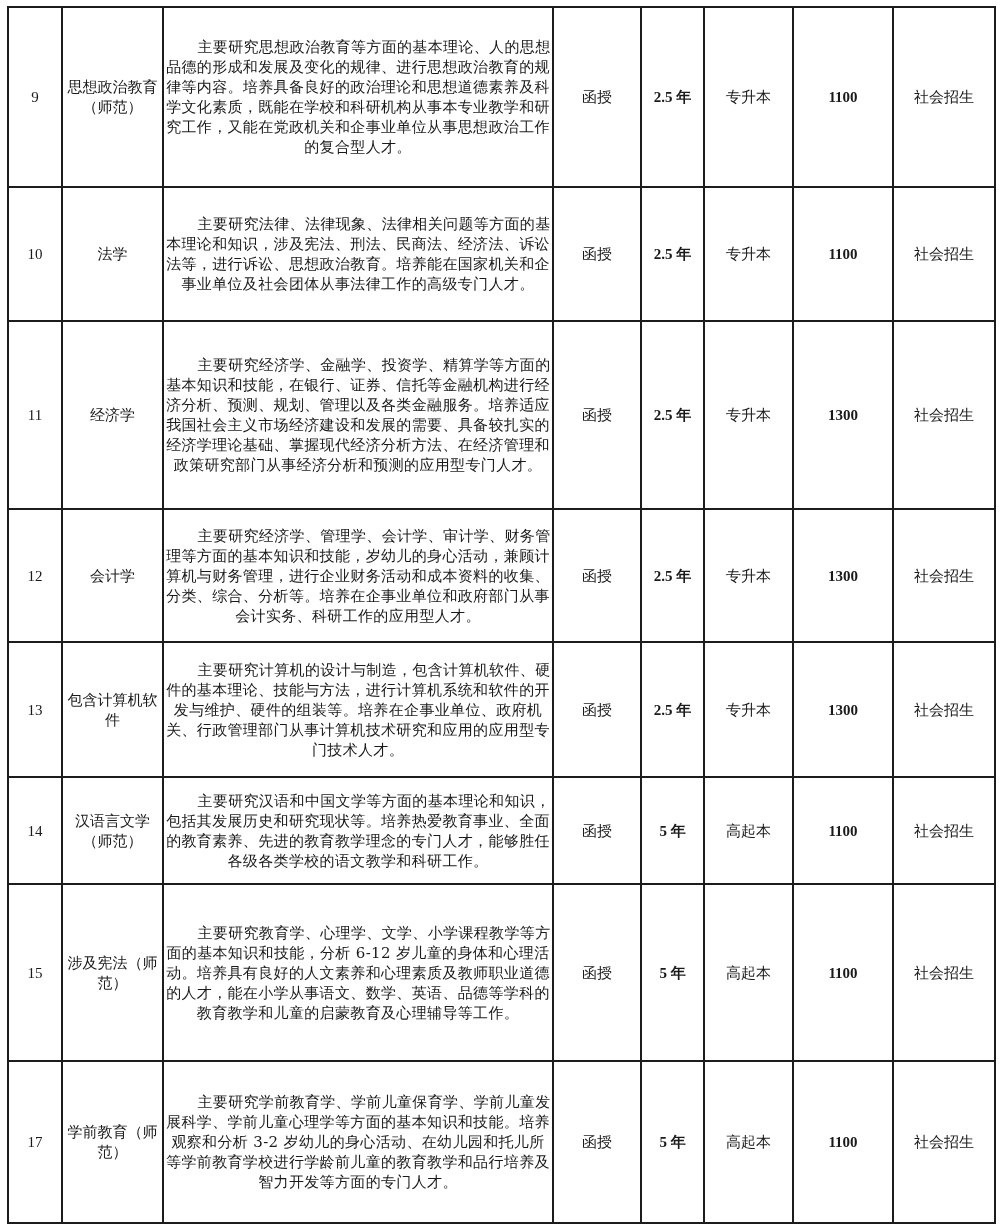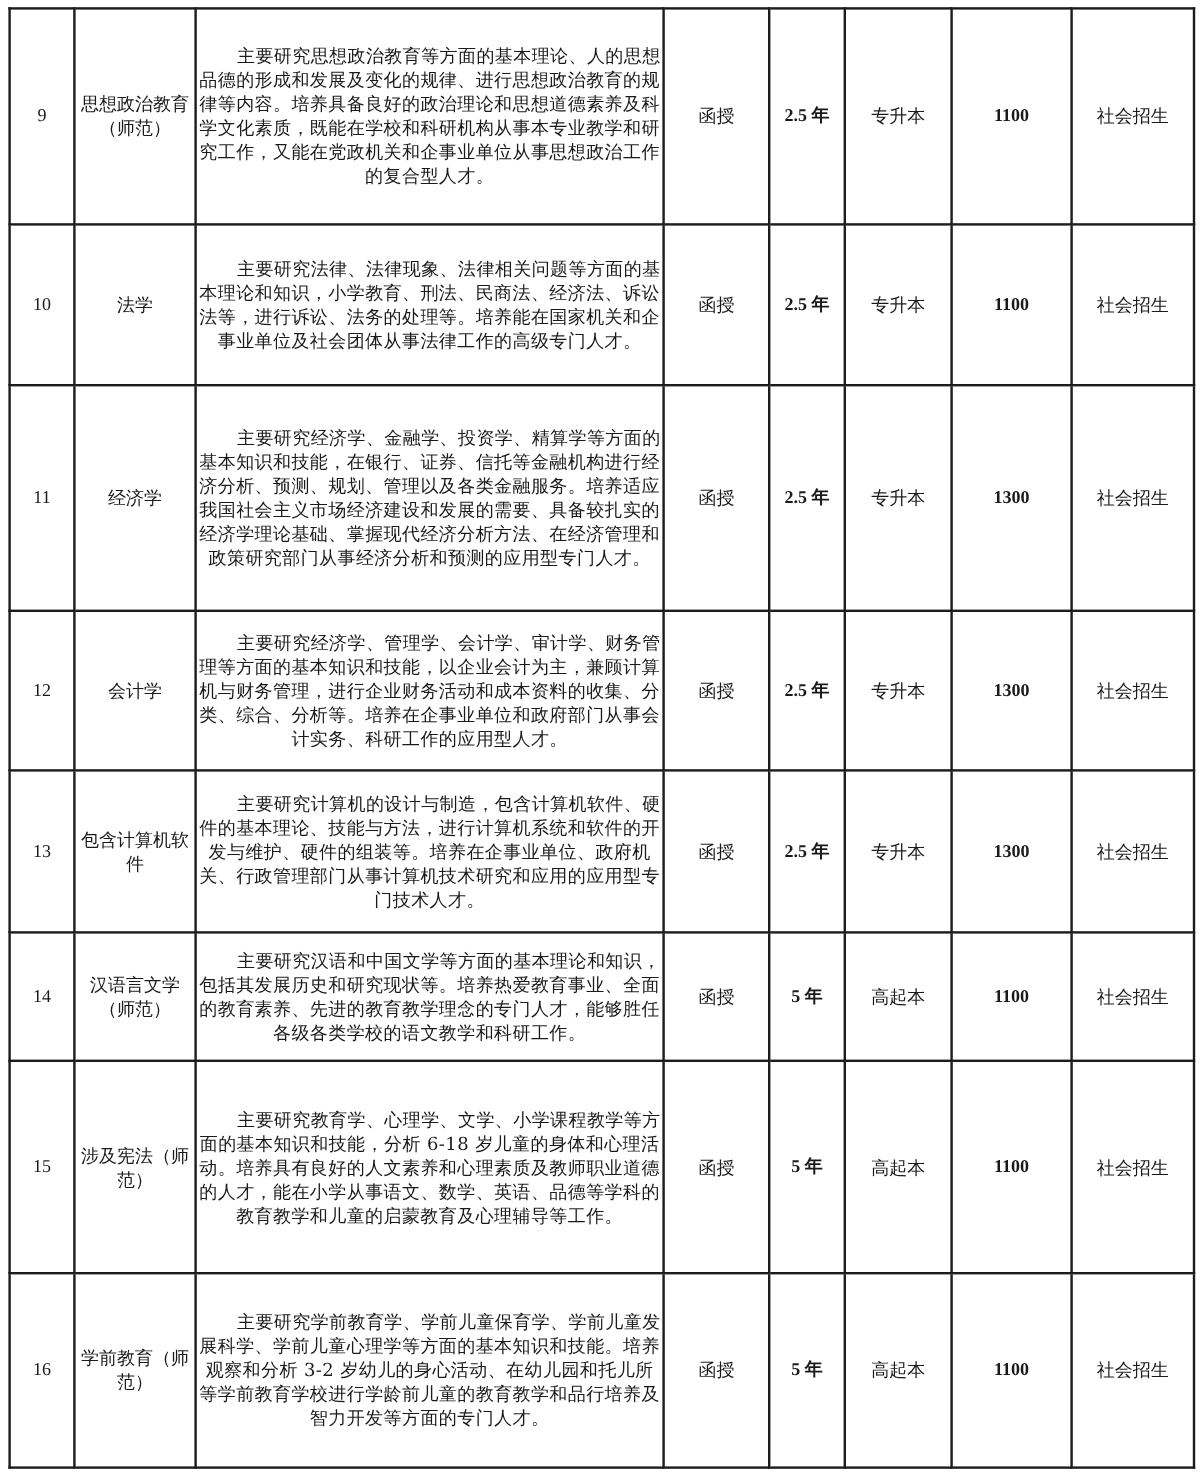--- a/index.html
+++ b/index.html
@@ -64,41 +64,41 @@
       <td class="c-desc"><span class="indent"></span><span>主要研究思想政治教育等方面的基本理论、人的思想品德的形成和发展及变化的规律、进行思想政治教育的规律等内容。培养具备良好的政治理论和思想道德素养及科学文化素质，既能在学校和科研机构从事本专业教学和研究工作，又能在党政机关和企事业单位从事思想政治工作的复合型人才。</span></td>
       <td>函授</td>
       <td class="c-num">2.5 年</td>
       <td>专升本</td>
       <td class="c-num">1100</td>
       <td>社会招生</td>
     </tr>
     <tr style="height:134px">
       <td class="c-no">10</td>
       <td class="c-name">法学</td>
-      <td class="c-desc"><span class="indent"></span><span>主要研究法律、法律现象、法律相关问题等方面的基本理论和知识，小学教育、刑法、民商法、经济法、诉讼法等，进行诉讼、法务的处理等。培养能在国家机关和企事业单位及社会团体从事法律工作的高级专门人才。</span></td>
+      <td class="c-desc"><span class="indent"></span><span>主要研究法律、法律现象、法律相关问题等方面的基本理论和知识，涉及宪法、刑法、民商法、经济法、诉讼法等，进行诉讼、思想政治教育。培养能在国家机关和企事业单位及社会团体从事法律工作的高级专门人才。</span></td>
       <td>函授</td>
       <td class="c-num">2.5 年</td>
       <td>专升本</td>
       <td class="c-num">1100</td>
       <td>社会招生</td>
     </tr>
     <tr style="height:188px">
       <td class="c-no">11</td>
       <td class="c-name">经济学</td>
       <td class="c-desc"><span class="indent"></span><span>主要研究经济学、金融学、投资学、精算学等方面的基本知识和技能，在银行、证券、信托等金融机构进行经济分析、预测、规划、管理以及各类金融服务。培养适应我国社会主义市场经济建设和发展的需要、具备较扎实的经济学理论基础、掌握现代经济分析方法、在经济管理和政策研究部门从事经济分析和预测的应用型专门人才。</span></td>
       <td>函授</td>
       <td class="c-num">2.5 年</td>
       <td>专升本</td>
       <td class="c-num">1300</td>
       <td>社会招生</td>
     </tr>
     <tr style="height:133px">
       <td class="c-no">12</td>
       <td class="c-name">会计学</td>
-      <td class="c-desc"><span class="indent"></span><span>主要研究经济学、管理学、会计学、审计学、财务管理等方面的基本知识和技能，以企业会计为主，兼顾计算机与财务管理，进行企业财务活动和成本资料的收集、分类、综合、分析等。培养在企事业单位和政府部门从事会计实务、科研工作的应用型人才。</span></td>
+      <td class="c-desc"><span class="indent"></span><span>主要研究经济学、管理学、会计学、审计学、财务管理等方面的基本知识和技能，岁幼儿的身心活动，兼顾计算机与财务管理，进行企业财务活动和成本资料的收集、分类、综合、分析等。培养在企事业单位和政府部门从事会计实务、科研工作的应用型人才。</span></td>
       <td>函授</td>
       <td class="c-num">2.5 年</td>
       <td>专升本</td>
       <td class="c-num">1300</td>
       <td>社会招生</td>
     </tr>
     <tr style="height:135px">
       <td class="c-no">13</td>
       <td class="c-name">包含计算机软件</td>
       <td class="c-desc"><span class="indent"></span><span>主要研究计算机的设计与制造，包含计算机软件、硬件的基本理论、技能与方法，进行计算机系统和软件的开发与维护、硬件的组装等。培养在企事业单位、政府机关、行政管理部门从事计算机技术研究和应用的应用型专门技术人才。</span></td>
@@ -114,29 +114,29 @@
       <td class="c-desc"><span class="indent"></span><span>主要研究汉语和中国文学等方面的基本理论和知识，包括其发展历史和研究现状等。培养热爱教育事业、全面的教育素养、先进的教育教学理念的专门人才，能够胜任各级各类学校的语文教学和科研工作。</span></td>
       <td>函授</td>
       <td class="c-num">5 年</td>
       <td>高起本</td>
       <td class="c-num">1100</td>
       <td>社会招生</td>
     </tr>
     <tr style="height:177px">
       <td class="c-no">15</td>
       <td class="c-name">涉及宪法（师范）</td>
-      <td class="c-desc"><span class="indent"></span><span>主要研究教育学、心理学、文学、小学课程教学等方面的基本知识和技能，分析 6-18 岁儿童的身体和心理活动。培养具有良好的人文素养和心理素质及教师职业道德的人才，能在小学从事语文、数学、英语、品德等学科的教育教学和儿童的启蒙教育及心理辅导等工作。</span></td>
+      <td class="c-desc"><span class="indent"></span><span>主要研究教育学、心理学、文学、小学课程教学等方面的基本知识和技能，分析 6-12 岁儿童的身体和心理活动。培养具有良好的人文素养和心理素质及教师职业道德的人才，能在小学从事语文、数学、英语、品德等学科的教育教学和儿童的启蒙教育及心理辅导等工作。</span></td>
       <td>函授</td>
       <td class="c-num">5 年</td>
       <td>高起本</td>
       <td class="c-num">1100</td>
       <td>社会招生</td>
     </tr>
     <tr style="height:162px">
-      <td class="c-no">16</td>
+      <td class="c-no">17</td>
       <td class="c-name">学前教育（师范）</td>
       <td class="c-desc"><span class="indent"></span><span>主要研究学前教育学、学前儿童保育学、学前儿童发展科学、学前儿童心理学等方面的基本知识和技能。培养观察和分析 3-2 岁幼儿的身心活动、在幼儿园和托儿所等学前教育学校进行学龄前儿童的教育教学和品行培养及智力开发等方面的专门人才。</span></td>
       <td>函授</td>
       <td class="c-num">5 年</td>
       <td>高起本</td>
       <td class="c-num">1100</td>
       <td>社会招生</td>
     </tr>
   </tbody>
 </table>

